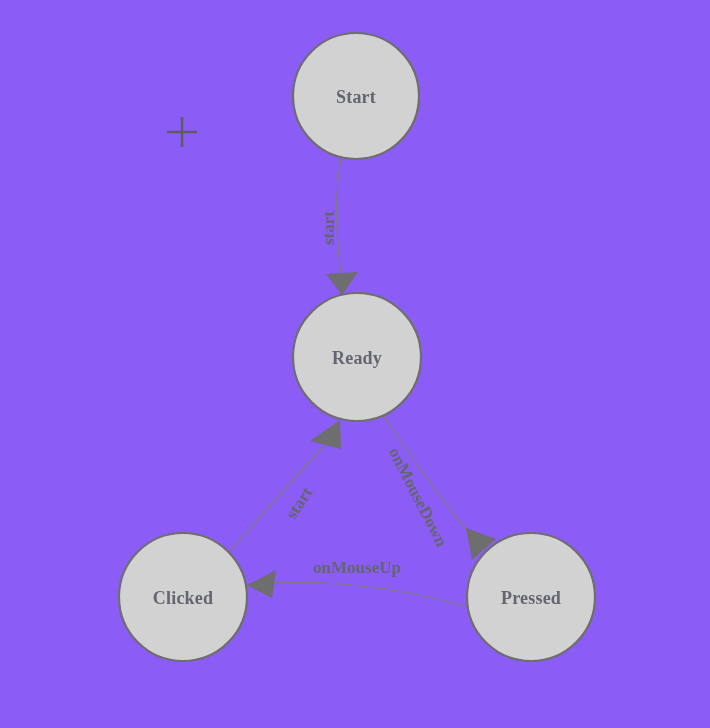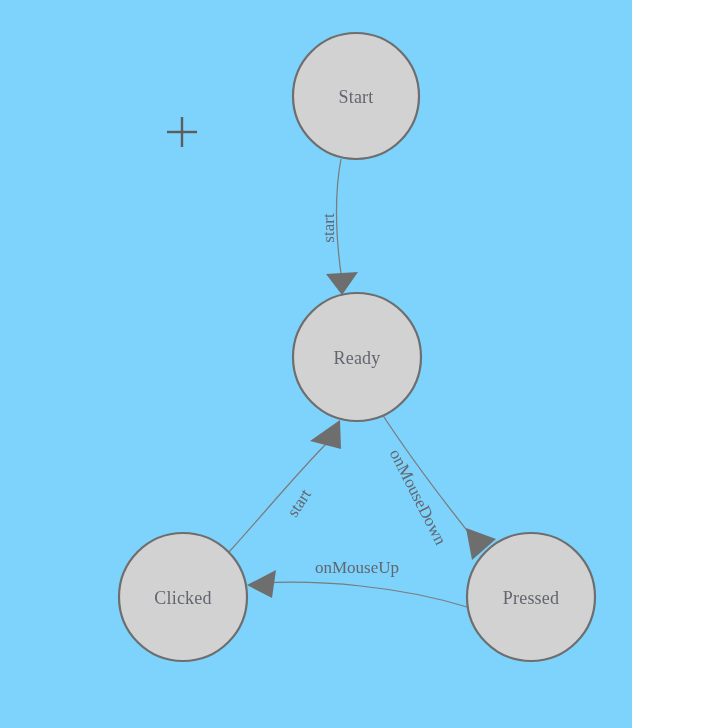--- a/index.html
+++ b/index.html
@@ -9,23 +9,24 @@
     background: #ffffff;
   }
   body {
     width: 710px;
     height: 728px;
     overflow: hidden;
     font-family: "Liberation Serif", serif;
   }
   #canvas-root {
     position: relative;
-    width: 632px;
+    width: 710px;
     height: 728px;
-    background: #7dd3fc;
+    background: #8b5cf6;
+    font-weight: bold;
   }
   svg#diagram {
     display: block;
     width: 710px;
     height: 728px;
   }
   .node-circle {
     fill: #d2d2d2;
     stroke: #6e6e6e;
     stroke-width: 2.2;

